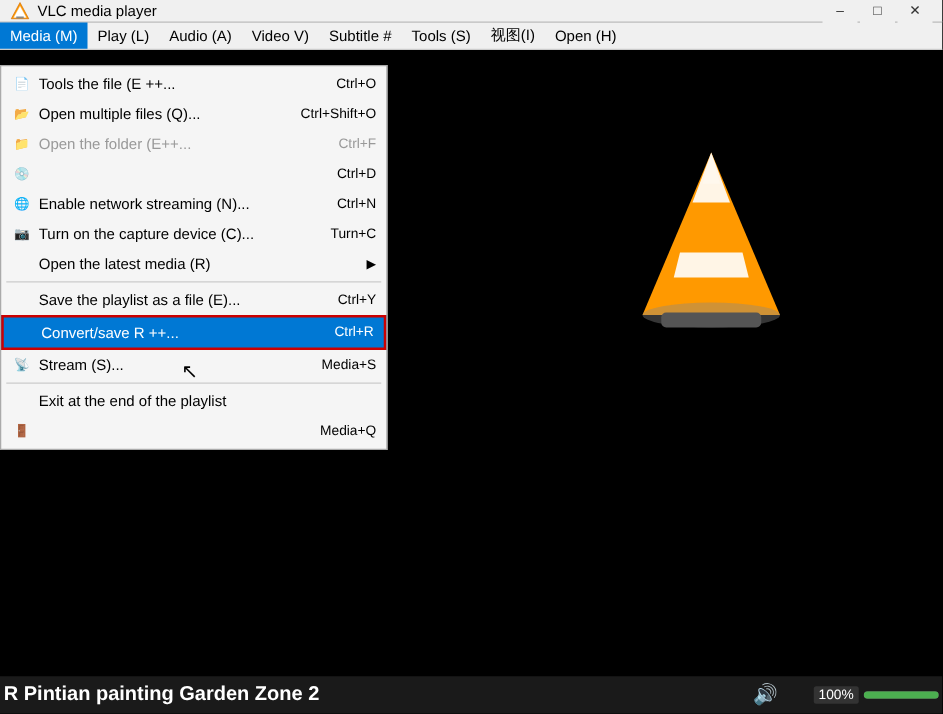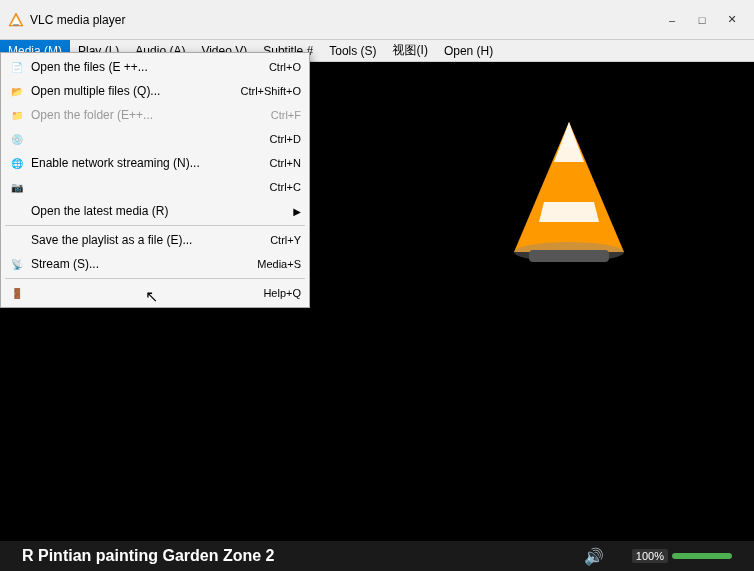--- a/index.html
+++ b/index.html
@@ -9,21 +9,21 @@
       font-family: 'Segoe UI', Tahoma, Geneva, Verdana, sans-serif;
       font-size: 12px;
       overflow: hidden;
       background: #000;
       position: relative;
     }
 
     
     .title-bar {
       background: #f0f0f0;
-      height: 40px;
+      height: 18px;
       display: flex;
       align-items: center;
       padding: 0 8px;
       border-bottom: 1px solid #ccc;
       position: relative;
       z-index: 100;
     }
     .title-bar-icon {
       width: 16px;
       height: 16px;
@@ -146,21 +146,21 @@
     
     .bottom-bar {
       position: absolute;
       bottom: 0;
       left: 0;
       right: 0;
       height: 30px;
       background: #1a1a1a;
       display: flex;
       align-items: center;
-      padding: 0 22px;
+      padding: 0 3px;
       gap: 4px;
     }
     .bottom-title {
       color: #fff;
       font-size: 16px;
       font-weight: bold;
       flex: 1;
     }
     .volume-badge {
       color: #fff;
@@ -231,21 +231,21 @@
 
       <polygon points="65,10 72,35 58,35" fill="#fff" opacity="0.3"></polygon>
     </svg>
   </div>
 </div>
 
 <div class="dropdown">
 
   <div class="dd-item">
     <div class="dd-item-icon">📄</div>
-    <span class="dd-item-label">Open the files (E ++...</span>
+    <span class="dd-item-label">Tools the file (E ++...</span>
     <span class="dd-item-shortcut">Ctrl+O</span>
   </div>
 
   <div class="dd-item">
     <div class="dd-item-icon">📂</div>
     <span class="dd-item-label">Open multiple files (Q)...</span>
     <span class="dd-item-shortcut">Ctrl+Shift+O</span>
   </div>
 
   <div class="dd-item disabled">
@@ -260,49 +260,60 @@
   </div>
 
   <div class="dd-item">
     <div class="dd-item-icon">🌐</div>
     <span class="dd-item-label">Enable network streaming (N)...</span>
     <span class="dd-item-shortcut">Ctrl+N</span>
   </div>
 
   <div class="dd-item">
     <div class="dd-item-icon">📷</div>
-    <span class="dd-item-shortcut">Ctrl+C</span>
+    <span class="dd-item-label">Turn on the capture device (C)...</span>
+    <span class="dd-item-shortcut">Turn+C</span>
   </div>
 
 
   <div class="dd-item">
     <div class="dd-item-icon"></div>
     <span class="dd-item-label">Open the latest media (R)</span>
     <span class="dd-arrow">▶</span>
   </div>
   <div class="dd-separator"></div>
 
   <div class="dd-item">
     <div class="dd-item-icon"></div>
     <span class="dd-item-label">Save the playlist as a file (E)...</span>
     <span class="dd-item-shortcut">Ctrl+Y</span>
   </div>
 
+  <div class="dd-item highlighted" style="border: 2px solid #cc0000;">
+    <div class="dd-item-icon"></div>
+    <span class="dd-item-label">Convert/save R ++...</span>
+    <span class="dd-item-shortcut">Ctrl+R</span>
+  </div>
 
   <div class="dd-item">
     <div class="dd-item-icon">📡</div>
     <span class="dd-item-label">Stream (S)...</span>
     <span class="dd-item-shortcut">Media+S</span>
   </div>
   <div class="dd-separator"></div>
 
+  <div class="dd-item">
+    <div class="dd-item-icon"></div>
+    <span class="dd-item-label">Exit at the end of the playlist</span>
+    <span class="dd-item-shortcut"></span>
+  </div>
 
   <div class="dd-item">
     <div class="dd-item-icon">🚪</div>
-    <span class="dd-item-shortcut">Help+Q</span>
+    <span class="dd-item-shortcut">Media+Q</span>
   </div>
 </div>
 
 <div style="position:absolute; left:145px; top:287px; font-size:16px; z-index:300; pointer-events:none;">↖</div>
 
 <div class="bottom-bar">
   <span class="bottom-title">R Pintian painting Garden Zone 2</span>
   <span style="color:#f90;font-size:16px;">🔊</span>
   <span class="volume-badge">100%</span>
   <div class="volume-bar">

